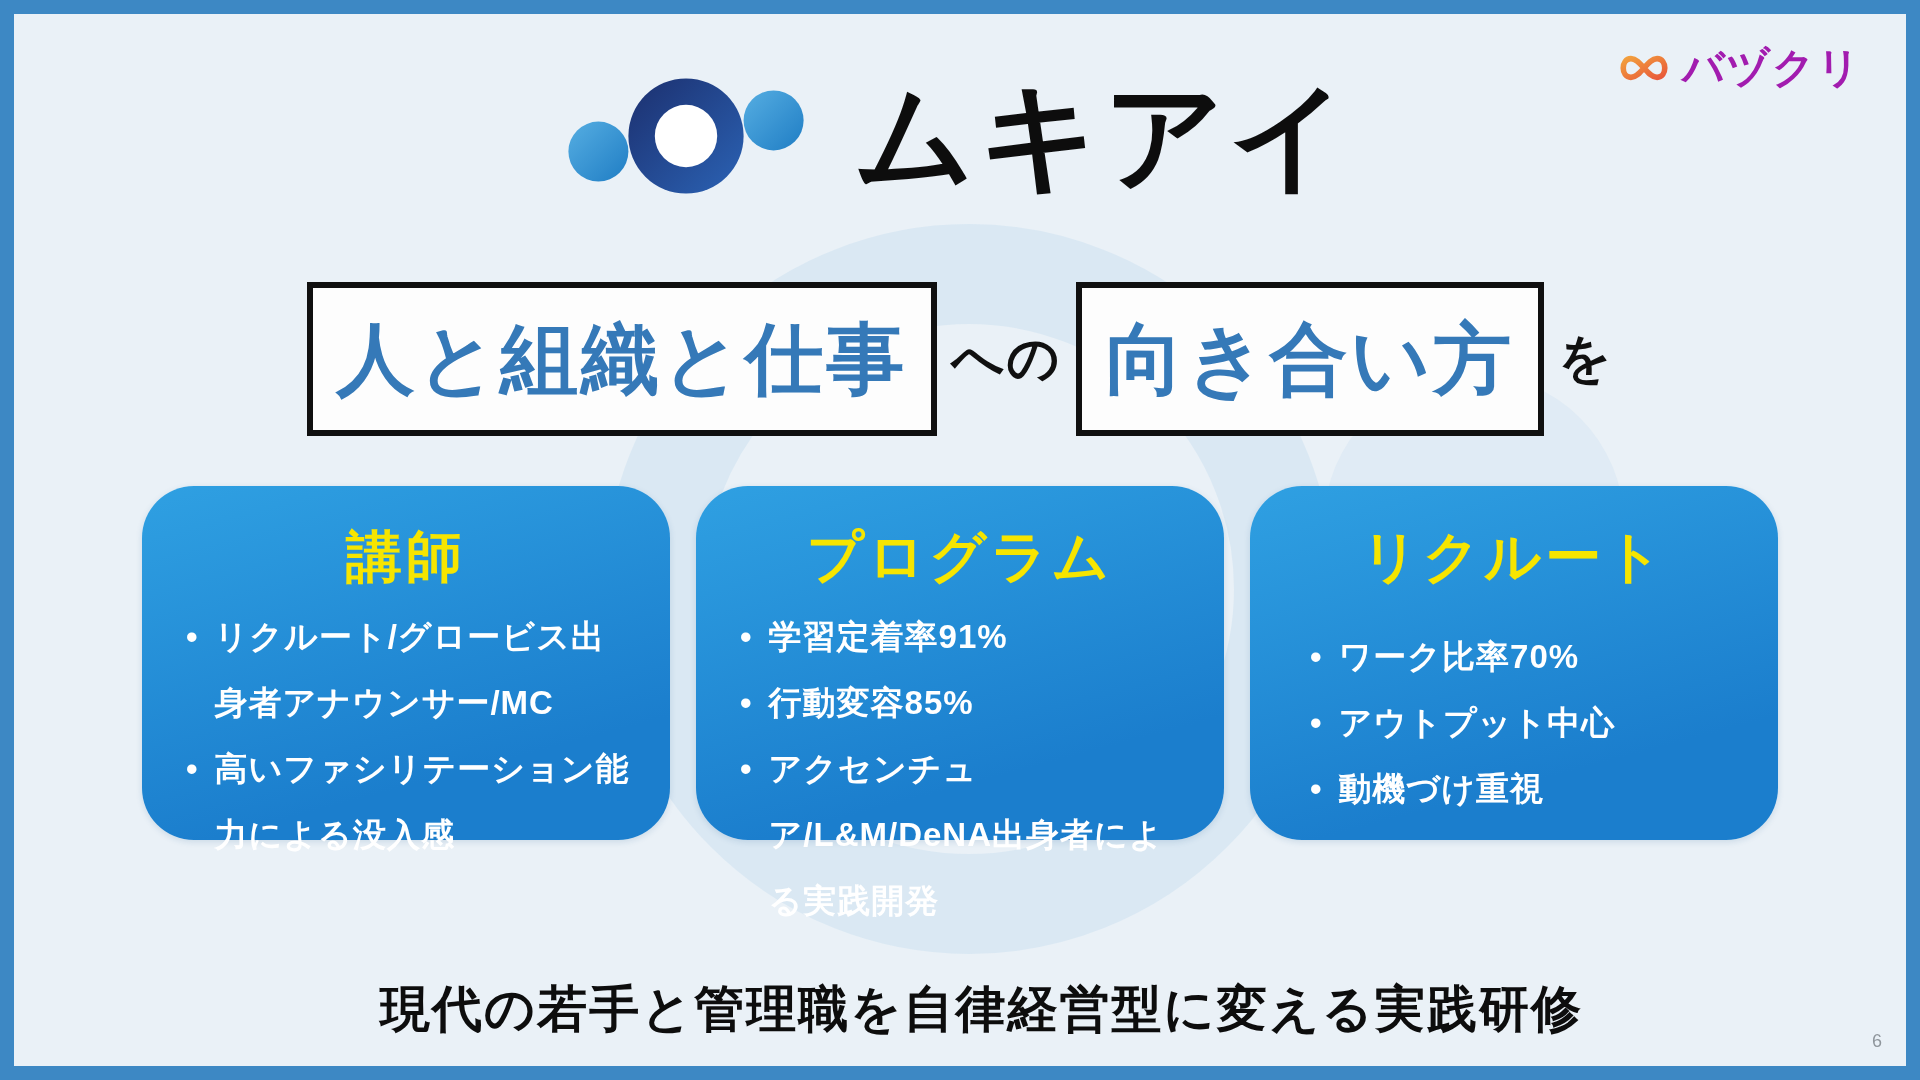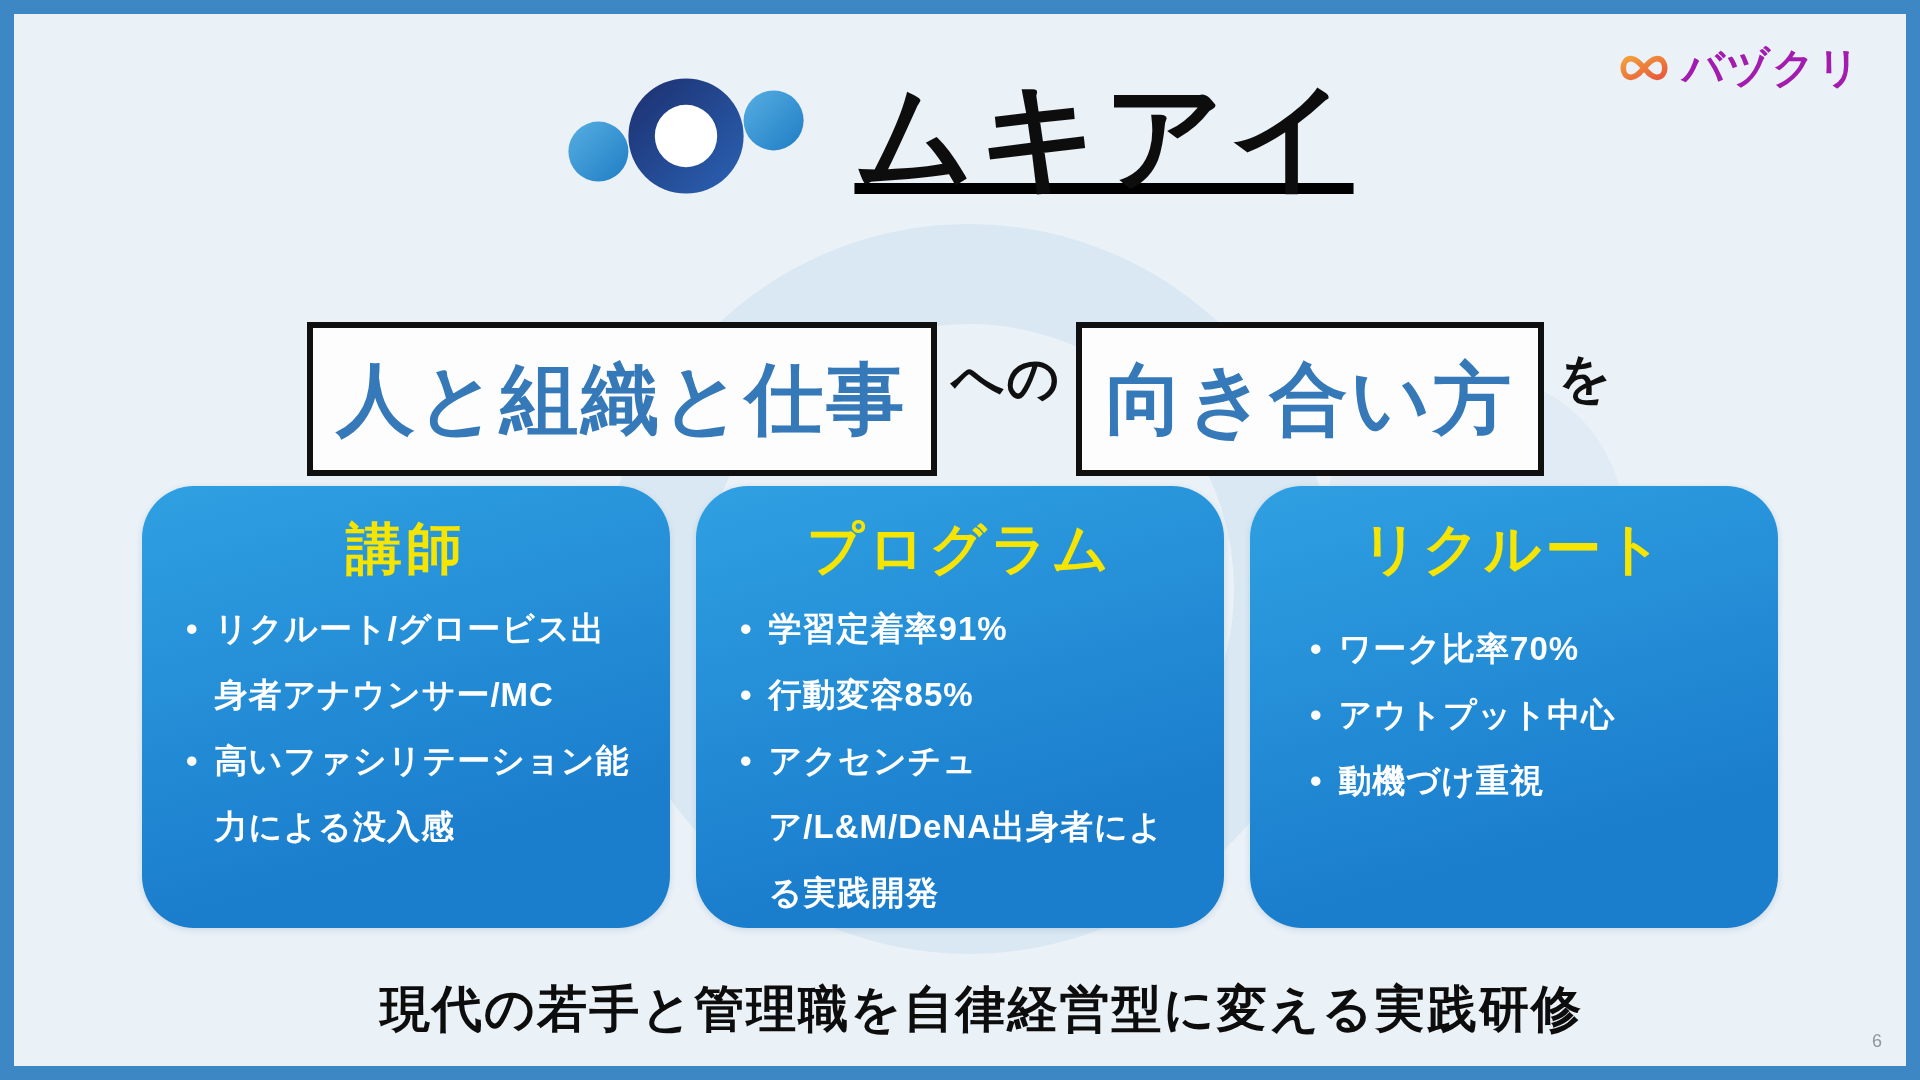--- a/index.html
+++ b/index.html
@@ -55,21 +55,20 @@
   
   .header {
     position: absolute;
     top: 56px;
     left: 0;
     width: 100%;
     display: flex;
     justify-content: center;
     align-items: center;
     gap: 48px;
-    text-decoration: underline;
   }
   .product-name {
     font-size: 118px;
     font-weight: 900;
     color: #0d0d0d;
     letter-spacing: 4px;
     line-height: 1;
   }
 
   
@@ -88,21 +87,20 @@
     background: #fdfdfd;
     color: #3579b8;
     font-weight: 800;
     font-size: 78px;
     letter-spacing: 3px;
     line-height: 1;
     padding: 32px 24px;
     white-space: nowrap;
     display: flex;
     align-items: center;
-    margin-top: 40px;
   }
   .hl-plain {
     color: #101010;
     font-weight: 800;
     font-size: 52px;
     letter-spacing: 2px;
     display: flex;
     align-items: center;
     white-space: nowrap;
   }
@@ -112,24 +110,24 @@
     position: absolute;
     top: 472px;
     left: 0;
     width: 100%;
     display: flex;
     justify-content: center;
     gap: 26px;
   }
   .card {
     width: 528px;
-    height: 442px;
+    height: 354px;
     border-radius: 52px;
     background: linear-gradient(165deg, #2fa0e2 0%, #1b7ecd 75%);
-    padding: 32px 36px 0 36px;
+    padding: 40px 36px 0 36px;
     color: #ffffff;
     box-shadow: 0 2px 6px rgba(30, 90, 140, 0.15);
   }
   .card-title {
     text-align: center;
     color: #f6e500;
     font-size: 56px;
     font-weight: 800;
     letter-spacing: 4px;
     line-height: 1.1;

